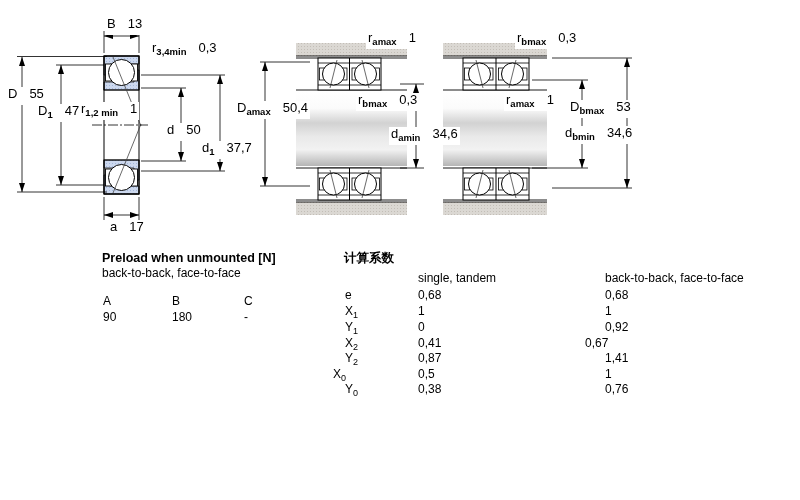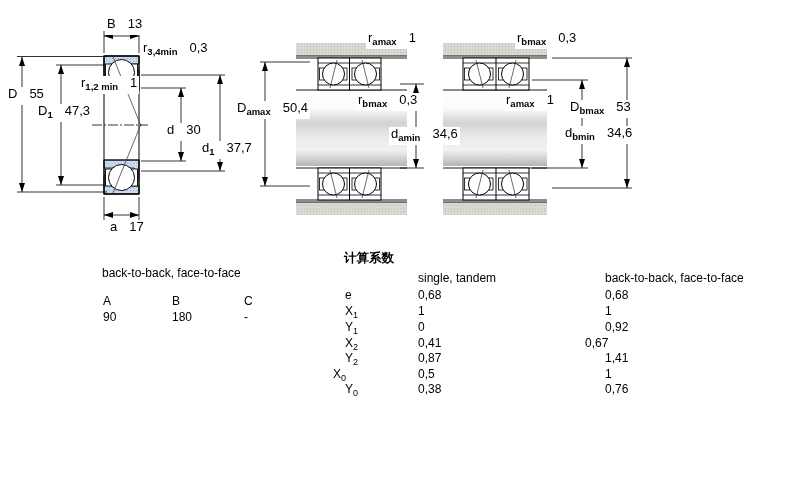--- a/index.html
+++ b/index.html
@@ -200,38 +200,39 @@
         <line x1="532" y1="168" x2="588" y2="168"></line>
         <line x1="582" y1="80" x2="582" y2="168" marker-start="url(#arr)" marker-end="url(#arr)"></line>
         <line x1="552" y1="58" x2="632" y2="58"></line>
         <line x1="552" y1="188" x2="632" y2="188"></line>
         <line x1="627" y1="58" x2="627" y2="188" marker-start="url(#arr)" marker-end="url(#arr)"></line>
       </g>
     </g>
   </svg>
 
   <div class="dim-label" style="left:105px;top:17px"><span>B</span><sub></sub><span class="val">13</span></div>
-  <div class="dim-label" style="left:141px;top:41px"><span>r</span><sub>3,4min</sub><span class="val">0,3</span></div>
+  <div class="dim-label" style="left:150px;top:41px"><span>r</span><sub>3,4min</sub><span class="val">0,3</span></div>
   <div class="dim-label" style="left:6px;top:87px"><span>D</span><sub></sub><span class="val">55</span></div>
   <div class="dim-label" style="left:36px;top:104px"><span>D</span><sub>1</sub><span class="val">47,3</span></div>
-  <div class="dim-label" style="left:79px;top:76px"><span>r</span><sub>1,2 min</sub><span class="val">1</span></div>
-  <div class="dim-label" style="left:165px;top:123px"><span>d</span><sub></sub><span class="val">30</span></div>
+  <div class="dim-label" style="left:79px;top:102px"><span>r</span><sub>1,2 min</sub><span class="val">1</span></div>
+  <div class="dim-label" style="left:165px;top:123px"><span>d</span><sub></sub><span class="val">50</span></div>
   <div class="dim-label" style="left:200px;top:141px"><span>d</span><sub>1</sub><span class="val">37,7</span></div>
   <div class="dim-label" style="left:108px;top:220px"><span>a</span><sub></sub><span class="val">17</span></div>
 
   <div class="dim-label" style="left:366px;top:31px"><span>r</span><sub>amax</sub><span class="val">1</span></div>
   <div class="dim-label" style="left:235px;top:101px"><span>D</span><sub>amax</sub><span class="val">50,4</span></div>
   <div class="dim-label" style="left:356px;top:93px"><span>r</span><sub>bmax</sub><span class="val">0,3</span></div>
   <div class="dim-label" style="left:389px;top:127px"><span>d</span><sub>amin</sub><span class="val">34,6</span></div>
 
   <div class="dim-label" style="left:515px;top:31px"><span>r</span><sub>bmax</sub><span class="val">0,3</span></div>
   <div class="dim-label" style="left:504px;top:93px"><span>r</span><sub>amax</sub><span class="val">1</span></div>
   <div class="dim-label" style="left:568px;top:100px"><span>D</span><sub>bmax</sub><span class="val">53</span></div>
   <div class="dim-label" style="left:563px;top:126px"><span>d</span><sub>bmin</sub><span class="val">34,6</span></div>
 
+  <div class="txt bold" style="left:102px;top:251px">Preload when unmounted [N]</div>
   <div class="txt" style="left:102px;top:266px">back-to-back, face-to-face</div>
   <div class="txt" style="left:103px;top:294px">A</div>
   <div class="txt" style="left:172px;top:294px">B</div>
   <div class="txt" style="left:244px;top:294px">C</div>
   <div class="txt" style="left:103px;top:310px">90</div>
   <div class="txt" style="left:172px;top:310px">180</div>
   <div class="txt" style="left:244px;top:310px">-</div>
 
   <div class="txt bold" style="left:344px;top:251px">计算系数</div>
   <div class="txt" style="left:418px;top:271px">single, tandem</div>

